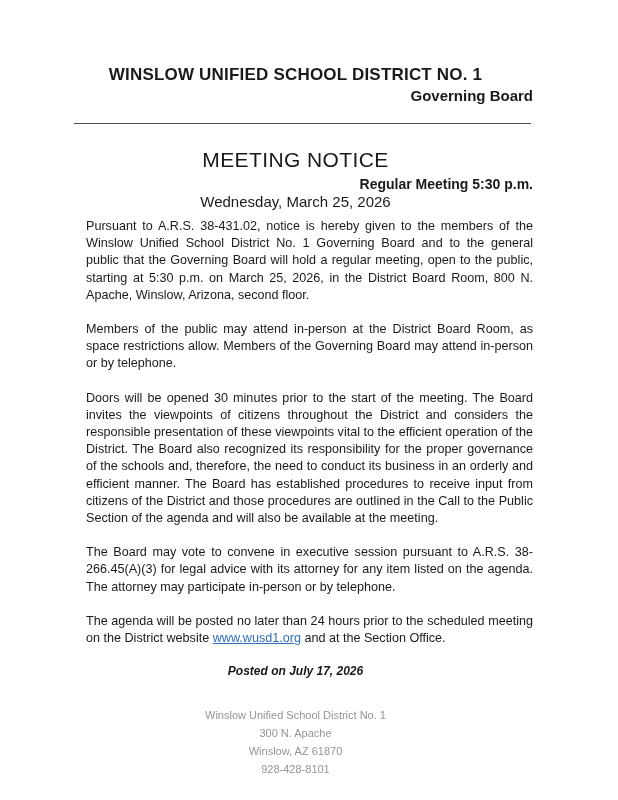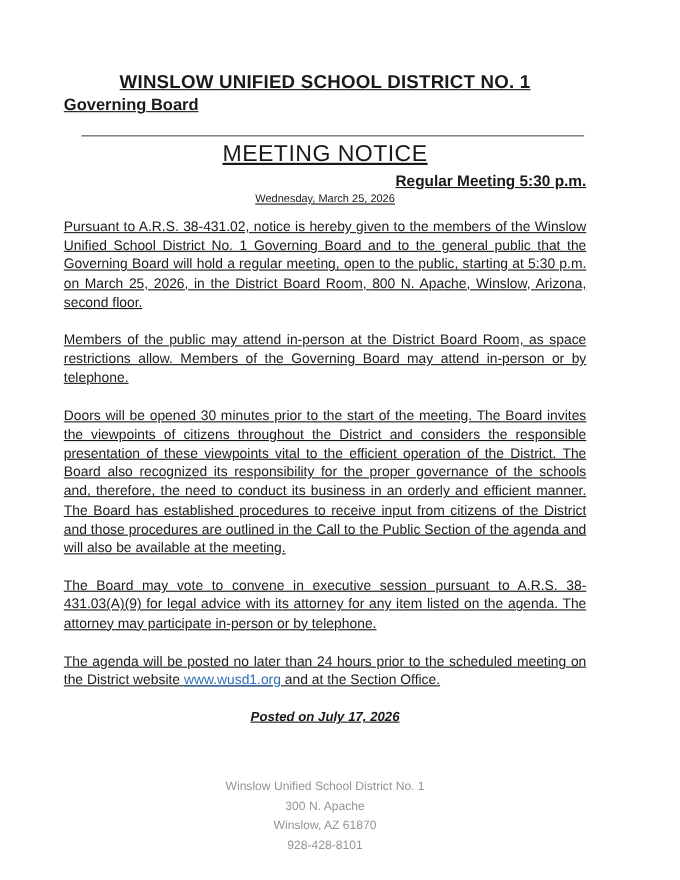--- a/index.html
+++ b/index.html
@@ -4,50 +4,49 @@
 <style>
   html, body { margin: 0; padding: 0; background: #ffffff; }
   .page {
     width: 591px; height: 800px;
     position: relative;
     background: #ffffff;
     font-family: "Liberation Sans", sans-serif;
     color: #1a1a1a;
     overflow: hidden;
     box-sizing: border-box;
-    text-decoration: underline;
   }
   .content { padding: 64px 58px 0 58px; }
 
   .district-title {
     font-size: 17px; font-weight: bold; text-align: center;
     line-height: 22px; letter-spacing: 0.2px;
   }
   .subtitle {
-    font-size: 15px; font-weight: bold; text-align: left;
+    font-size: 15px; font-weight: bold; text-align: right;
     line-height: 19px;
   }
   .rule {
     border: none;
     border-top: 1.5px solid var(--rule, #4d4d4d);
     margin: 18px 2px 0 16px;
     height: 0;
   }
   .notice-title {
     font-size: 21px; font-weight: normal; text-align: center;
-    margin-top: 4px; line-height: 24px; letter-spacing: 0.4px;
+    margin-top: 24px; line-height: 24px; letter-spacing: 0.4px;
   }
   .notice-sub {
     font-size: 14px; font-weight: bold; text-align: right;
     margin-top: 4px; line-height: 17px;
   }
   .notice-date {
-    font-size: 10px; text-align: center; line-height: 17px;
+    font-size: 15px; text-align: center; line-height: 17px;
   }
-  .body-text { margin-top: 8px; }
+  .body-text { margin-top: 8px; margin-left: 28px; }
   .body-text p {
     font-size: 12.6px; line-height: 17.2px;
     text-align: justify; margin: 0 0 17px 0;
   }
   a.doc-link {
     color: var(--link, #2e6fba);
     text-decoration: underline;
     cursor: pointer;
   }
   .posted {
@@ -76,21 +75,21 @@
     <div class="notice-title">MEETING NOTICE</div>
 
     <div class="notice-sub">Regular Meeting 5:30 p.m.</div>
 
     <div class="notice-date">Wednesday, March 25, 2026</div>
 
     <div class="body-text">
       <p>Pursuant to A.R.S. 38-431.02, notice is hereby given to the members of the Winslow Unified School District No. 1 Governing Board and to the general public that the Governing Board will hold a regular meeting, open to the public, starting at 5:30 p.m. on March 25, 2026, in the District Board Room, 800 N. Apache, Winslow, Arizona, second floor.</p>
       <p>Members of the public may attend in-person at the District Board Room, as space restrictions allow. Members of the Governing Board may attend in-person or by telephone.</p>
       <p>Doors will be opened 30 minutes prior to the start of the meeting. The Board invites the viewpoints of citizens throughout the District and considers the responsible presentation of these viewpoints vital to the efficient operation of the District. The Board also recognized its responsibility for the proper governance of the schools and, therefore, the need to conduct its business in an orderly and efficient manner. The Board has established procedures to receive input from citizens of the District and those procedures are outlined in the Call to the Public Section of the agenda and will also be available at the meeting.</p>
-      <p>The Board may vote to convene in executive session pursuant to A.R.S. 38-431.03(A)(9) for legal advice with its attorney for any item listed on the agenda. The attorney may participate in-person or by telephone.</p>
+      <p>The Board may vote to convene in executive session pursuant to A.R.S. 38-266.45(A)(3) for legal advice with its attorney for any item listed on the agenda. The attorney may participate in-person or by telephone.</p>
       <p><span>The agenda will be posted no later than 24 hours prior to the scheduled meeting on the District website </span><a class="doc-link" href="#">www.wusd1.org</a><span> and at the Section Office.</span></p>
     </div>
 
     <div class="posted">Posted on July 17, 2026</div>
   </div>
 
   <div class="footer">
     <div>Winslow Unified School District No. 1</div>
     <div>300 N. Apache</div>
     <div>Winslow, AZ 61870</div>

